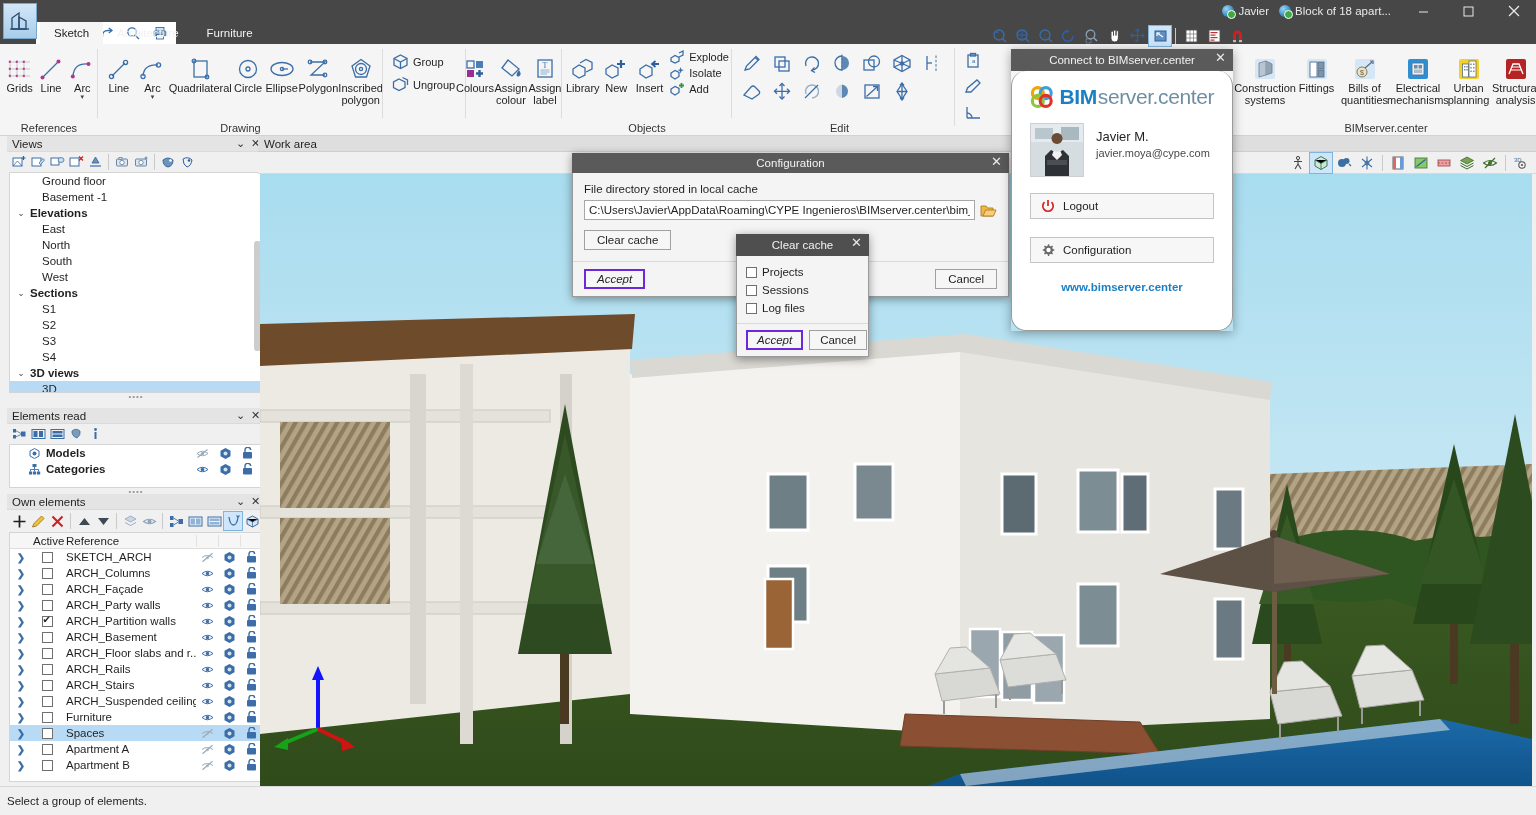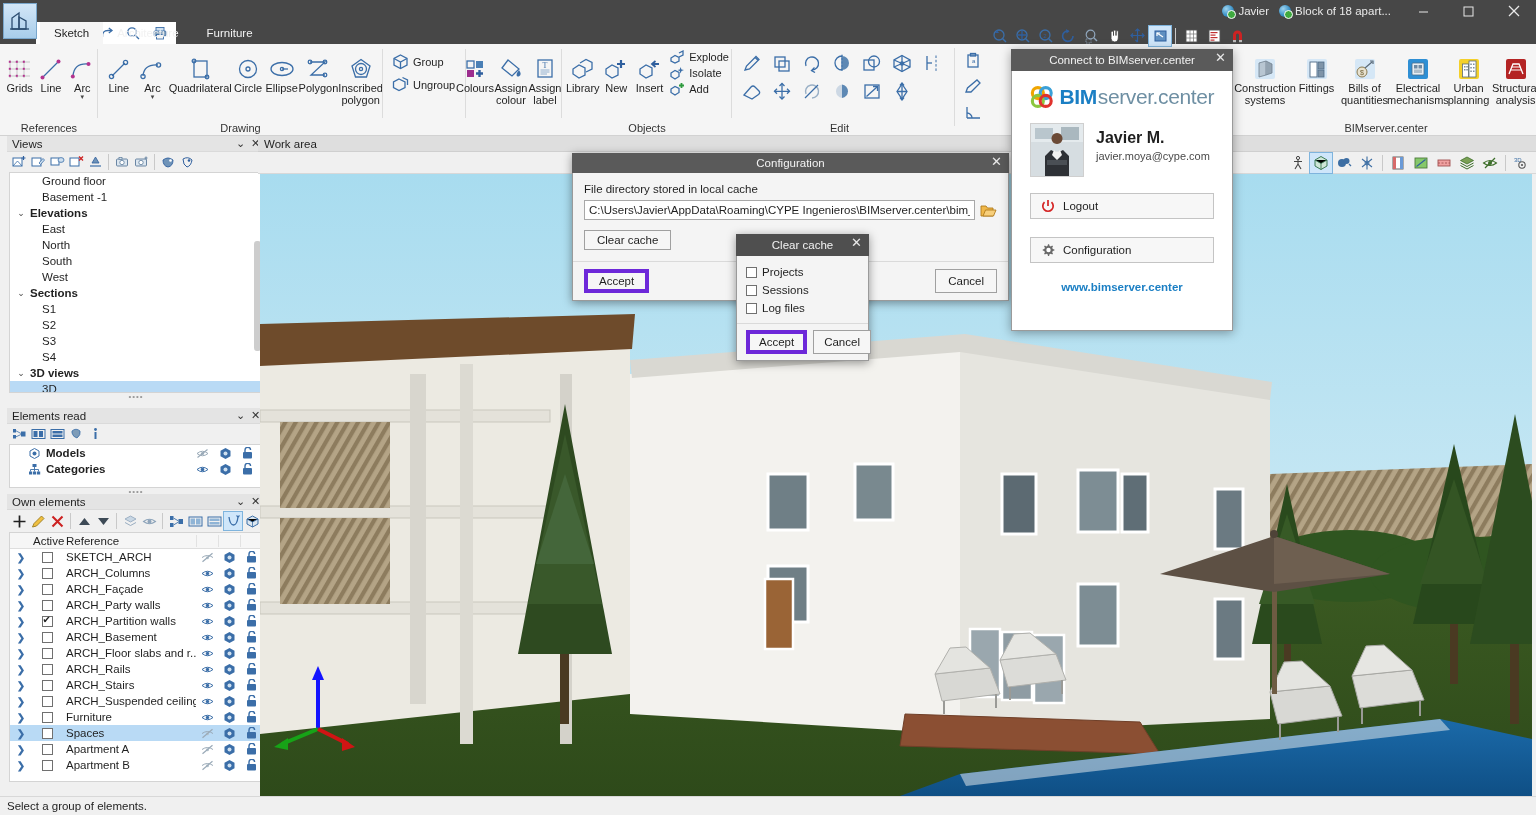--- a/index.html
+++ b/index.html
@@ -113,34 +113,34 @@
     background: #f0f0f0; display: flex; align-items: center; justify-content: flex-end;
     padding-right: 4px; gap: 1px; border-bottom: 1px solid #d8d8d8; }
   .tb2 { width: 22px; height: 20px; display: flex; align-items: center; justify-content: center; }
   .tb2.on { background: #cfe6fa; outline: 1px solid #7fb4dd; }
   .tbsep { width: 1px; height: 16px; background: #c9c9c9; margin: 0 3px; }
 
   .viewport { position: absolute; left: 260px; top: 174px; width: 1272px; height: 622px;
     overflow: hidden; background: #bfe4f2; }
 
   
-  .statusbar { position: absolute; left: 0; bottom: 0; width: 1536px; height: 19px;
+  .statusbar { position: absolute; left: 0; bottom: 0; width: 1536px; height: 29px;
     background: #f0f0f0; border-top: 1px solid #d8d8d8; display: flex; align-items: center;
     padding-left: 7px; font-size: 11.5px; }
 
   
   .dlg { position: absolute; box-shadow: 0 2px 9px rgba(0,0,0,.4); }
   .dlg-title { height: 20px; background: #5a5a5a; color: #f2f2f2; display: flex;
     align-items: center; justify-content: center; font-size: 11.5px; position: relative; }
   .dlg-title .x { position: absolute; right: 7px; top: 1px; font-size: 13px; color: #e9e9e9; }
   .dlg-body { background: #f4f4f4; border: 1px solid #9a9a9a; border-top: none; }
 
   .btn { background: #f6f6f6; border: 1px solid #a0a0a0; font-size: 11.5px; padding: 3px 12px;
     color: #1f1f1f; font-family: "Liberation Sans", sans-serif; }
-  .btn.default { border: 4px solid #6d28d9; padding: 2px 11px; }
+  .btn.default { border: 2px solid #6d28d9; padding: 2px 11px; font-style: italic; }
   .txtin { background: #fff; border: 1px solid #a8a8a8; font-size: 11.5px; padding: 2px 4px;
     height: 20px; font-family: "Liberation Sans", sans-serif; color: #1f1f1f; }
 
   .ckrow { display: flex; align-items: center; gap: 5px; font-size: 11.5px; height: 18px; }
 
   
   .bimpanel { position: absolute; left: 1011px; top: 49px; width: 222px; height: 282px;
     box-shadow: 0 2px 10px rgba(0,0,0,.35); }
   .bimbtn { display: flex; align-items: center; gap: 8px; border: 1px solid #c4c4c4;
     background: #f7f7f7; height: 26px; padding-left: 10px; font-size: 11.5px; }
@@ -1767,21 +1767,21 @@
         <button class="btn" style="padding:3px 10px;">Cancel</button>
       </div>
     </div>
   </div>
 
   <div class="bimpanel">
     <div class="dlg-title" style="height:22px;background:#5a5a5a;">
       <span>Connect to BIMserver.center</span>
       <span class="x">✕</span>
     </div>
-    <div class="dlg-body" style="height:260px;background:#ffffff;padding:14px 18px;">
+    <div class="dlg-body" style="height:260px;background:#ffffff;padding:14px 18px;border-radius:15px;">
       <div style="display:flex;align-items:center;gap:4px;margin-bottom:14px;">
         <svg width="26" height="24" viewBox="0 0 26 24">
           <circle cx="8" cy="8" r="5.6" fill="none" stroke="#f0a500" stroke-width="3.2"></circle>
           <circle cx="16" cy="8" r="5.6" fill="none" stroke="#3aa0d8" stroke-width="3.2"></circle>
           <circle cx="8" cy="16" r="5.6" fill="none" stroke="#8cc63f" stroke-width="3.2"></circle>
           <circle cx="16" cy="16" r="5.6" fill="none" stroke="#e0322c" stroke-width="3.2"></circle>
         </svg>
         <span style="font-size:21px;font-weight:bold;color:#1b7fc4;letter-spacing:-0.4px;">BIM</span>
         <span style="font-size:21px;color:#6e8fa3;letter-spacing:-0.4px;margin-left:-3px;">server.center</span>
       </div>
@@ -1793,21 +1793,21 @@
             <rect x="4" y="4" width="18" height="11" fill="#b9c6cd"></rect>
             <rect x="30" y="3" width="18" height="13" fill="#aab8bf"></rect>
             <rect x="0" y="18" width="52" height="34" fill="#d6dde1"></rect>
             <path d="M26 20 a5.5 5.5 0 1 1 0.01 0" fill="#6b4a36"></path>
             <path d="M20 26 Q26 30 32 26 L38 32 L38 52 L14 52 L14 32 Z" fill="#2e3136"></path>
             <path d="M23 26 Q26 29 29 26 L31 31 L26 36 L21 31 Z" fill="#f1f1f1"></path>
             <rect x="16" y="36" width="20" height="5" fill="#4a4f55"></rect>
           </svg>
         </div>
         <div style="padding-top:6px;">
-          <div style="font-size:16px;font-weight:bold;">Javier M.</div>
+          <div style="font-size:13px;font-weight:normal;">Javier M.</div>
           <div style="font-size:11px;color:#4a4a4a;margin-top:3px;">javier.moya@cype.com</div>
         </div>
       </div>
       <div class="bimbtn">
         <span>
           <svg width="14" height="14" viewBox="0 0 14 14">
               <path d="M3.5 3.2 A5.2 5.2 0 1 0 10.5 3.2" fill="none" stroke="#d42323" stroke-width="1.7"></path>
               <line x1="7" y1="1" x2="7" y2="7" stroke="#d42323" stroke-width="1.7"></line>
             </svg>
         </span>

